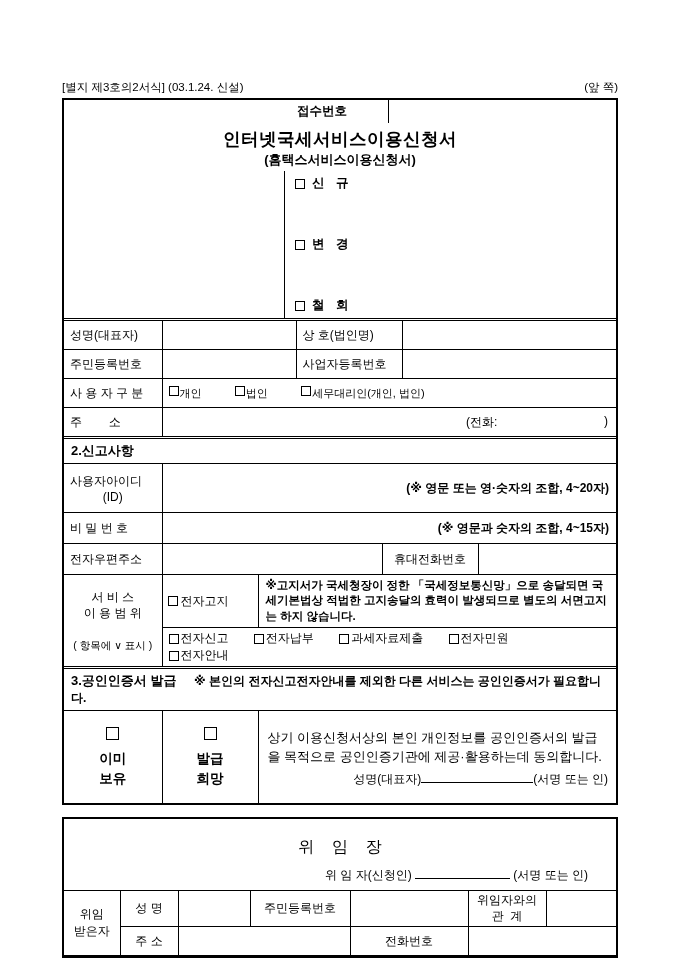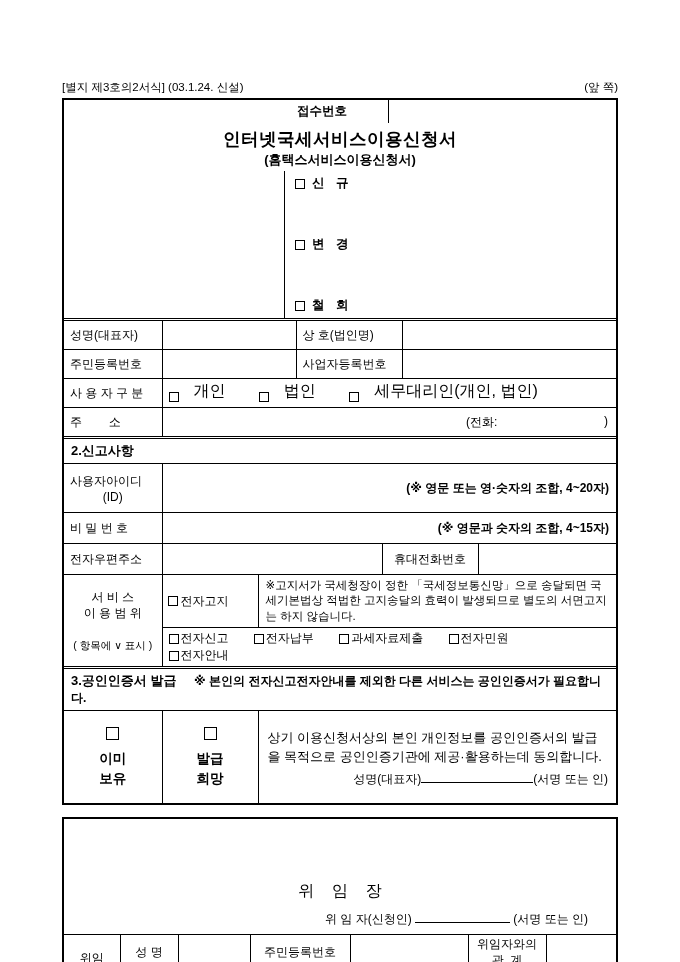--- a/index.html
+++ b/index.html
@@ -26,49 +26,49 @@
   .hdr-title{font-size:17.5px;font-weight:bold;letter-spacing:0.5px;}
   .hdr-subtitle{font-size:13px;font-weight:bold;}
   .hdr-opts{width:112px;border-left:1px solid #000;box-sizing:border-box;padding:4px 10px;display:flex;flex-direction:column;justify-content:space-between;gap:44px;}
   .opt{display:flex;align-items:center;gap:7px;font-weight:bold;font-size:12.5px;letter-spacing:4px;white-space:pre;}
 
   
   .sec{font-weight:bold;font-size:13px;padding:3px 7px;border-bottom:1px solid #000;}
   .dbl-top{border-top:3px double #000;}
   .sec3-note{margin-left:14px;font-size:12px;}
 
-  .chk{display:inline-flex;align-items:flex-end;gap:15px;margin-right:30px;font-size:16px;white-space:pre;}
+  .chk{display:inline-flex;align-items:flex-start;gap:1px;margin-right:30px;font-size:11px;white-space:pre;}
   .chk2{display:inline-flex;align-items:center;gap:2px;font-size:12px;white-space:pre;}
   .phone{display:flex;justify-content:space-between;width:142px;margin-left:auto;padding-right:2px;}
 
   .h44{height:44px}.h26{height:26px}.h48{height:48px}.h85{height:88px}.h30{height:30px}
   .note-r{text-align:right;padding-right:7px;font-weight:bold;}
   .idcell .l2{text-align:center;}
   .scope-lbl{text-align:center;font-size:12px;line-height:1.35;}
   .scope-hint{font-size:10.5px;margin-top:16px;white-space:pre;}
   .enotice{white-space:nowrap;padding-left:5px;}
   .enotice .txt{margin-left:3px;}
-  .warning{font-weight:normal;font-size:11.5px;line-height:1.35;padding:2px 7px;}
+  .warning{font-weight:bold;font-size:11.5px;line-height:1.35;padding:2px 7px;}
   .scope-opts{padding-left:6px;}
   .scope-opts .chk2{margin-right:22px;}
 
   .cert-opt{text-align:center;font-weight:bold;font-size:13.5px;line-height:1.5;}
   .cert-opt .cbwrap{margin-bottom:4px;}
   .consent-text{font-size:13px;line-height:1.5;padding:1px 3px;}
   .consent-sign{text-align:right;font-size:12px;margin-top:3px;padding-right:2px;}
 
   .app{border-top:1px solid #000;padding:8px 12px 5px;}
   .app-stmt{font-size:12.5px;}
   .app-date{text-align:center;font-size:12.5px;margin-top:8px;}
   .app-sign{text-align:right;padding-right:16px;margin-top:5px;font-size:12.5px;}
   .app-recipient{font-size:16px;letter-spacing:5px;margin:7px 0 3px 90px;}
 
   
   .box2{margin-top:12px;}
-  .dg-title{text-align:center;font-size:16px;padding-top:18px;margin-top:44px;}
+  .dg-title{text-align:center;font-size:16px;padding-top:18px;}
   .dg-stmt{font-size:12.5px;padding:7px 14px 0;text-indent:10px;line-height:1.45;}
   .dg-sign{text-align:right;padding-right:28px;font-size:12px;margin-top:9px;}
   .dg-tblwrap{border-top:1px solid #000;border-bottom:1px solid #000;margin-top:6px;}
   .dg-table td{font-size:12px;}
   .sm{font-size:11.5px;line-height:1.3;}
 </style>
 </head>
 <body>
 
 <div class="page">

